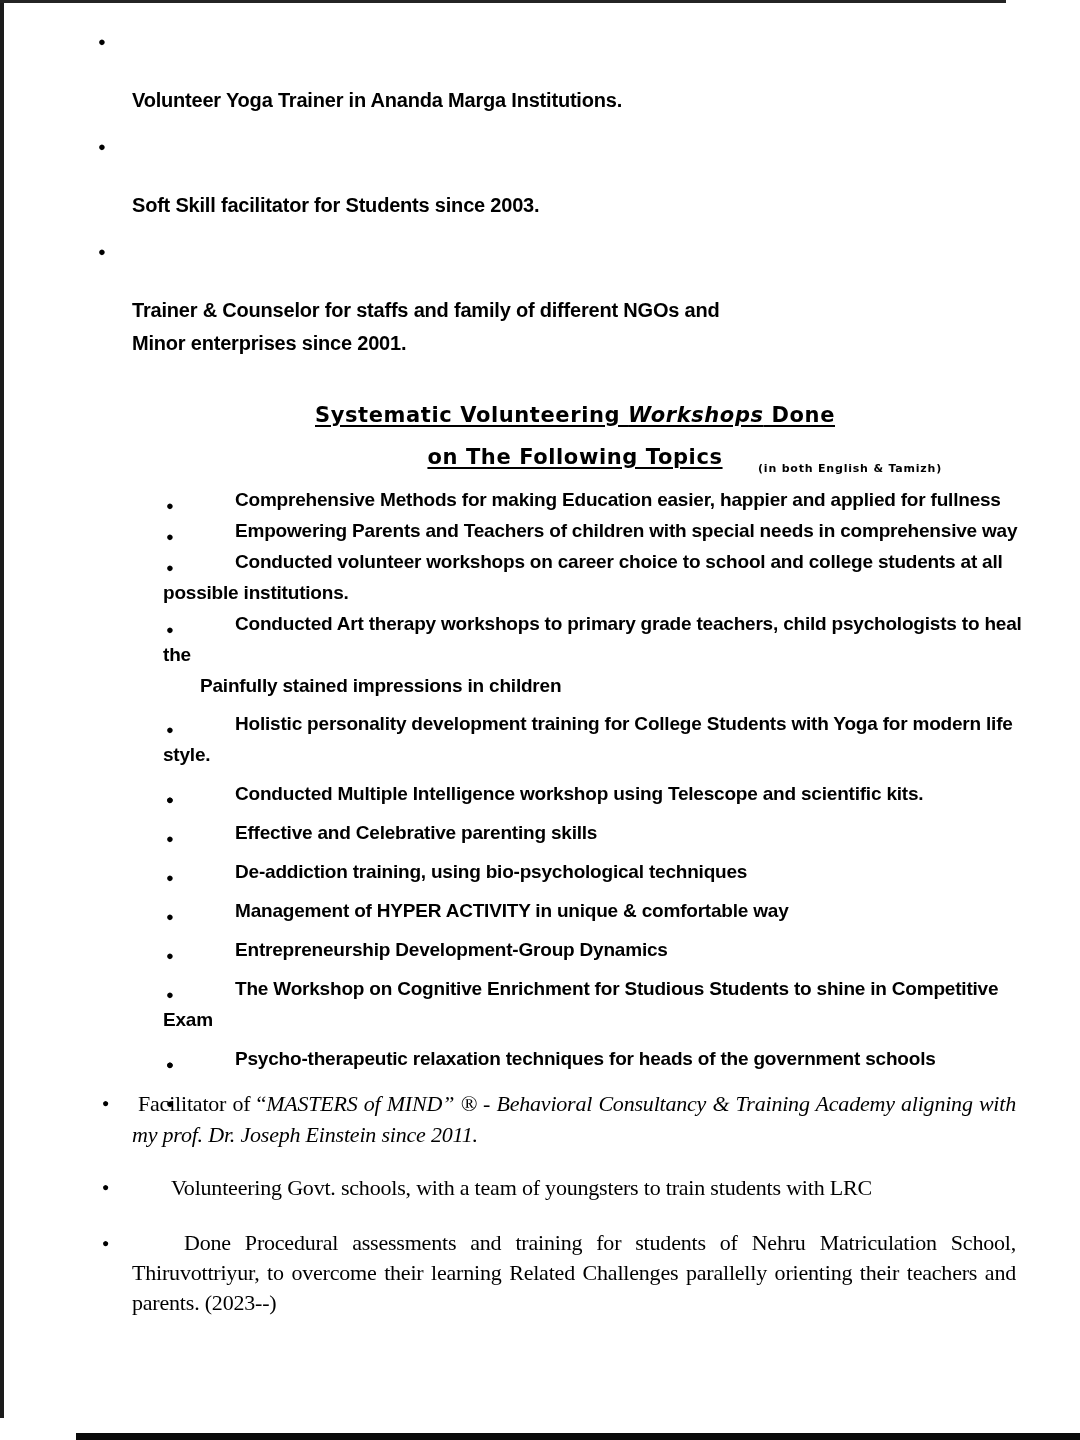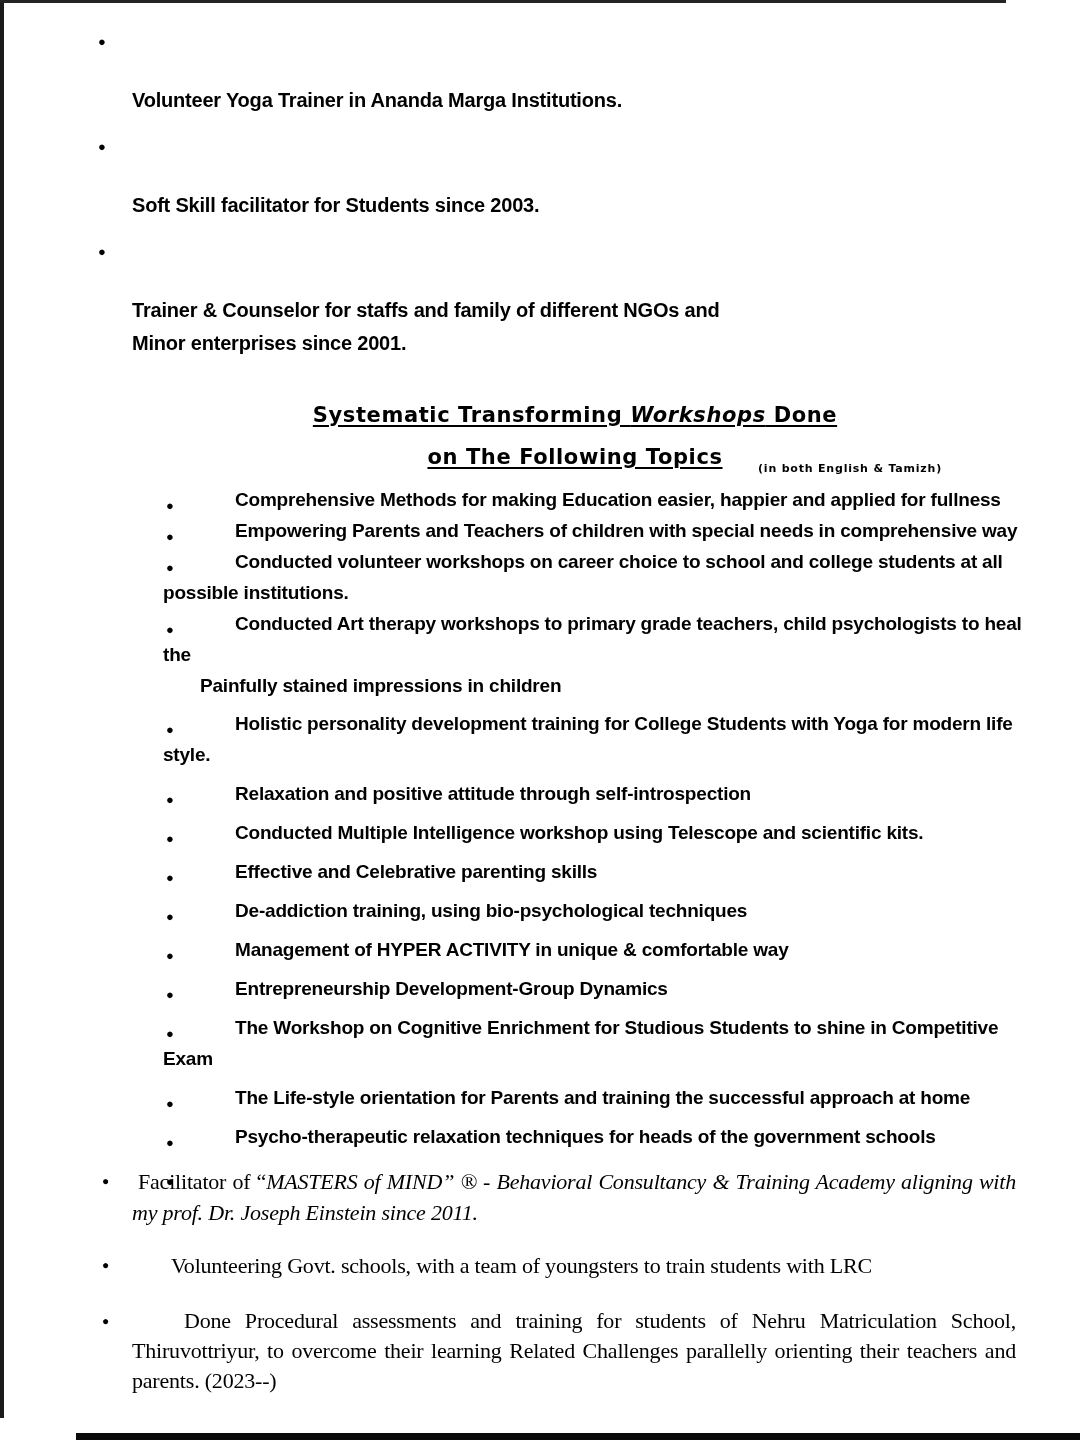--- a/index.html
+++ b/index.html
@@ -72,21 +72,21 @@
     <div class="ili ind19">
       <span class="blt">●</span>
       <span class="wt">Trainer &amp; Counselor for staffs and family of different NGOs and
 Minor enterprises since 2001.</span>
     </div>
   </div>
 
   <div class="heading-block">
     <div class="h-line1">
       <span class="u">
-        <span>Systematic Transforming </span><span class="h-ital">Workshops</span><span> Done</span>
+        <span>Systematic Volunteering </span><span class="h-ital">Workshops</span><span> Done</span>
       </span>
     </div>
     <div class="h-line2">
       <span class="u">on The Following Topics</span>
       <span class="h-note">(in both English &amp; Tamizh)</span>
     </div>
   </div>
 
   <div class="wlist">
     <div class="wli">
@@ -108,21 +108,20 @@
 the</span>
     </div>
     <div class="wsub">Painfully stained impressions in children</div>
     <div class="wli sp">
       <span class="blt">●</span>
       <span class="wt">Holistic personality development training for College Students with Yoga for modern life
 style.</span>
     </div>
     <div class="wli sp">
       <span class="blt">●</span>
-      <span class="wt">Relaxation and positive attitude through self-introspection</span>
     </div>
     <div class="wli sp">
       <span class="blt">●</span>
       <span class="wt">Conducted Multiple Intelligence workshop using Telescope and scientific kits.</span>
     </div>
     <div class="wli sp">
       <span class="blt">●</span>
       <span class="wt">Effective and Celebrative parenting skills</span>
     </div>
     <div class="wli sp">
@@ -136,21 +135,20 @@
     <div class="wli sp">
       <span class="blt">●</span>
       <span class="wt">Entrepreneurship Development-Group Dynamics</span>
     </div>
     <div class="wli sp">
       <span class="blt">●</span>
       <span class="wt">The Workshop on Cognitive Enrichment for Studious Students to shine in Competitive Exam</span>
     </div>
     <div class="wli sp">
       <span class="blt">●</span>
-      <span class="wt">The Life-style orientation for Parents and training the successful approach at home</span>
     </div>
     <div class="wli sp">
       <span class="blt">●</span>
       <span class="wt">Psycho-therapeutic relaxation techniques for heads of the government schools</span>
     </div>
     <div class="wli">
       <span class="blt">●</span>
     </div>
   </div>
 

